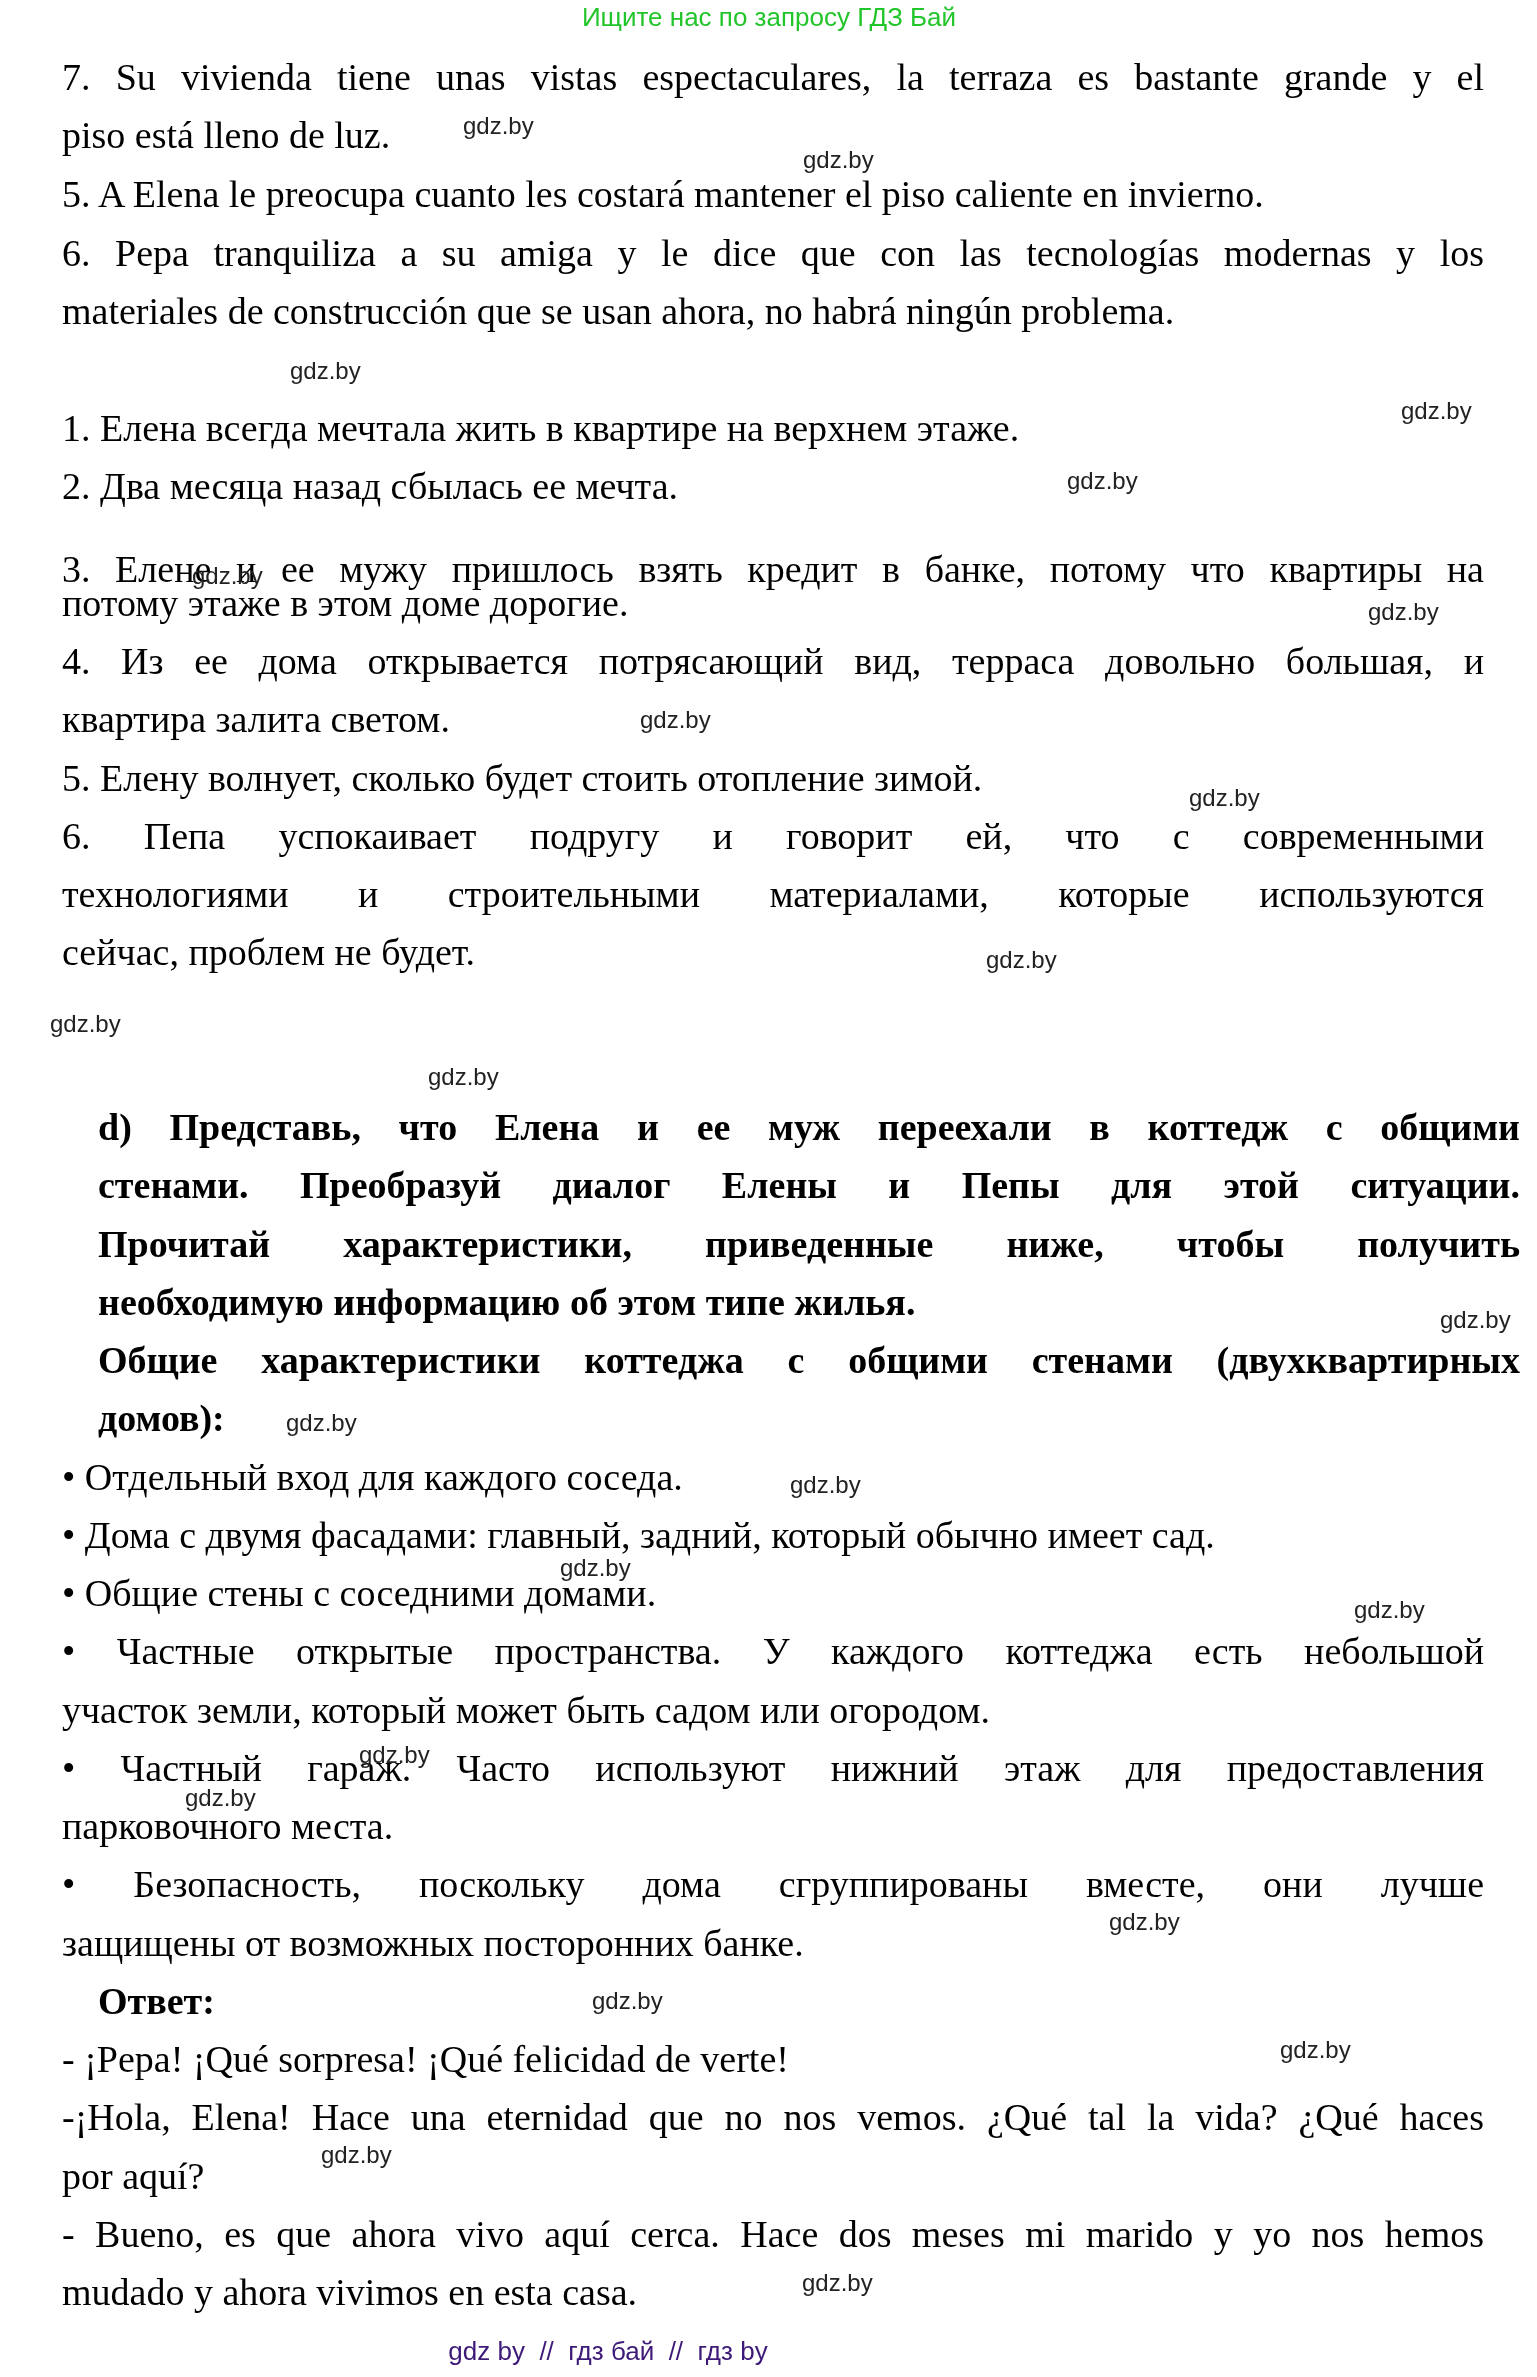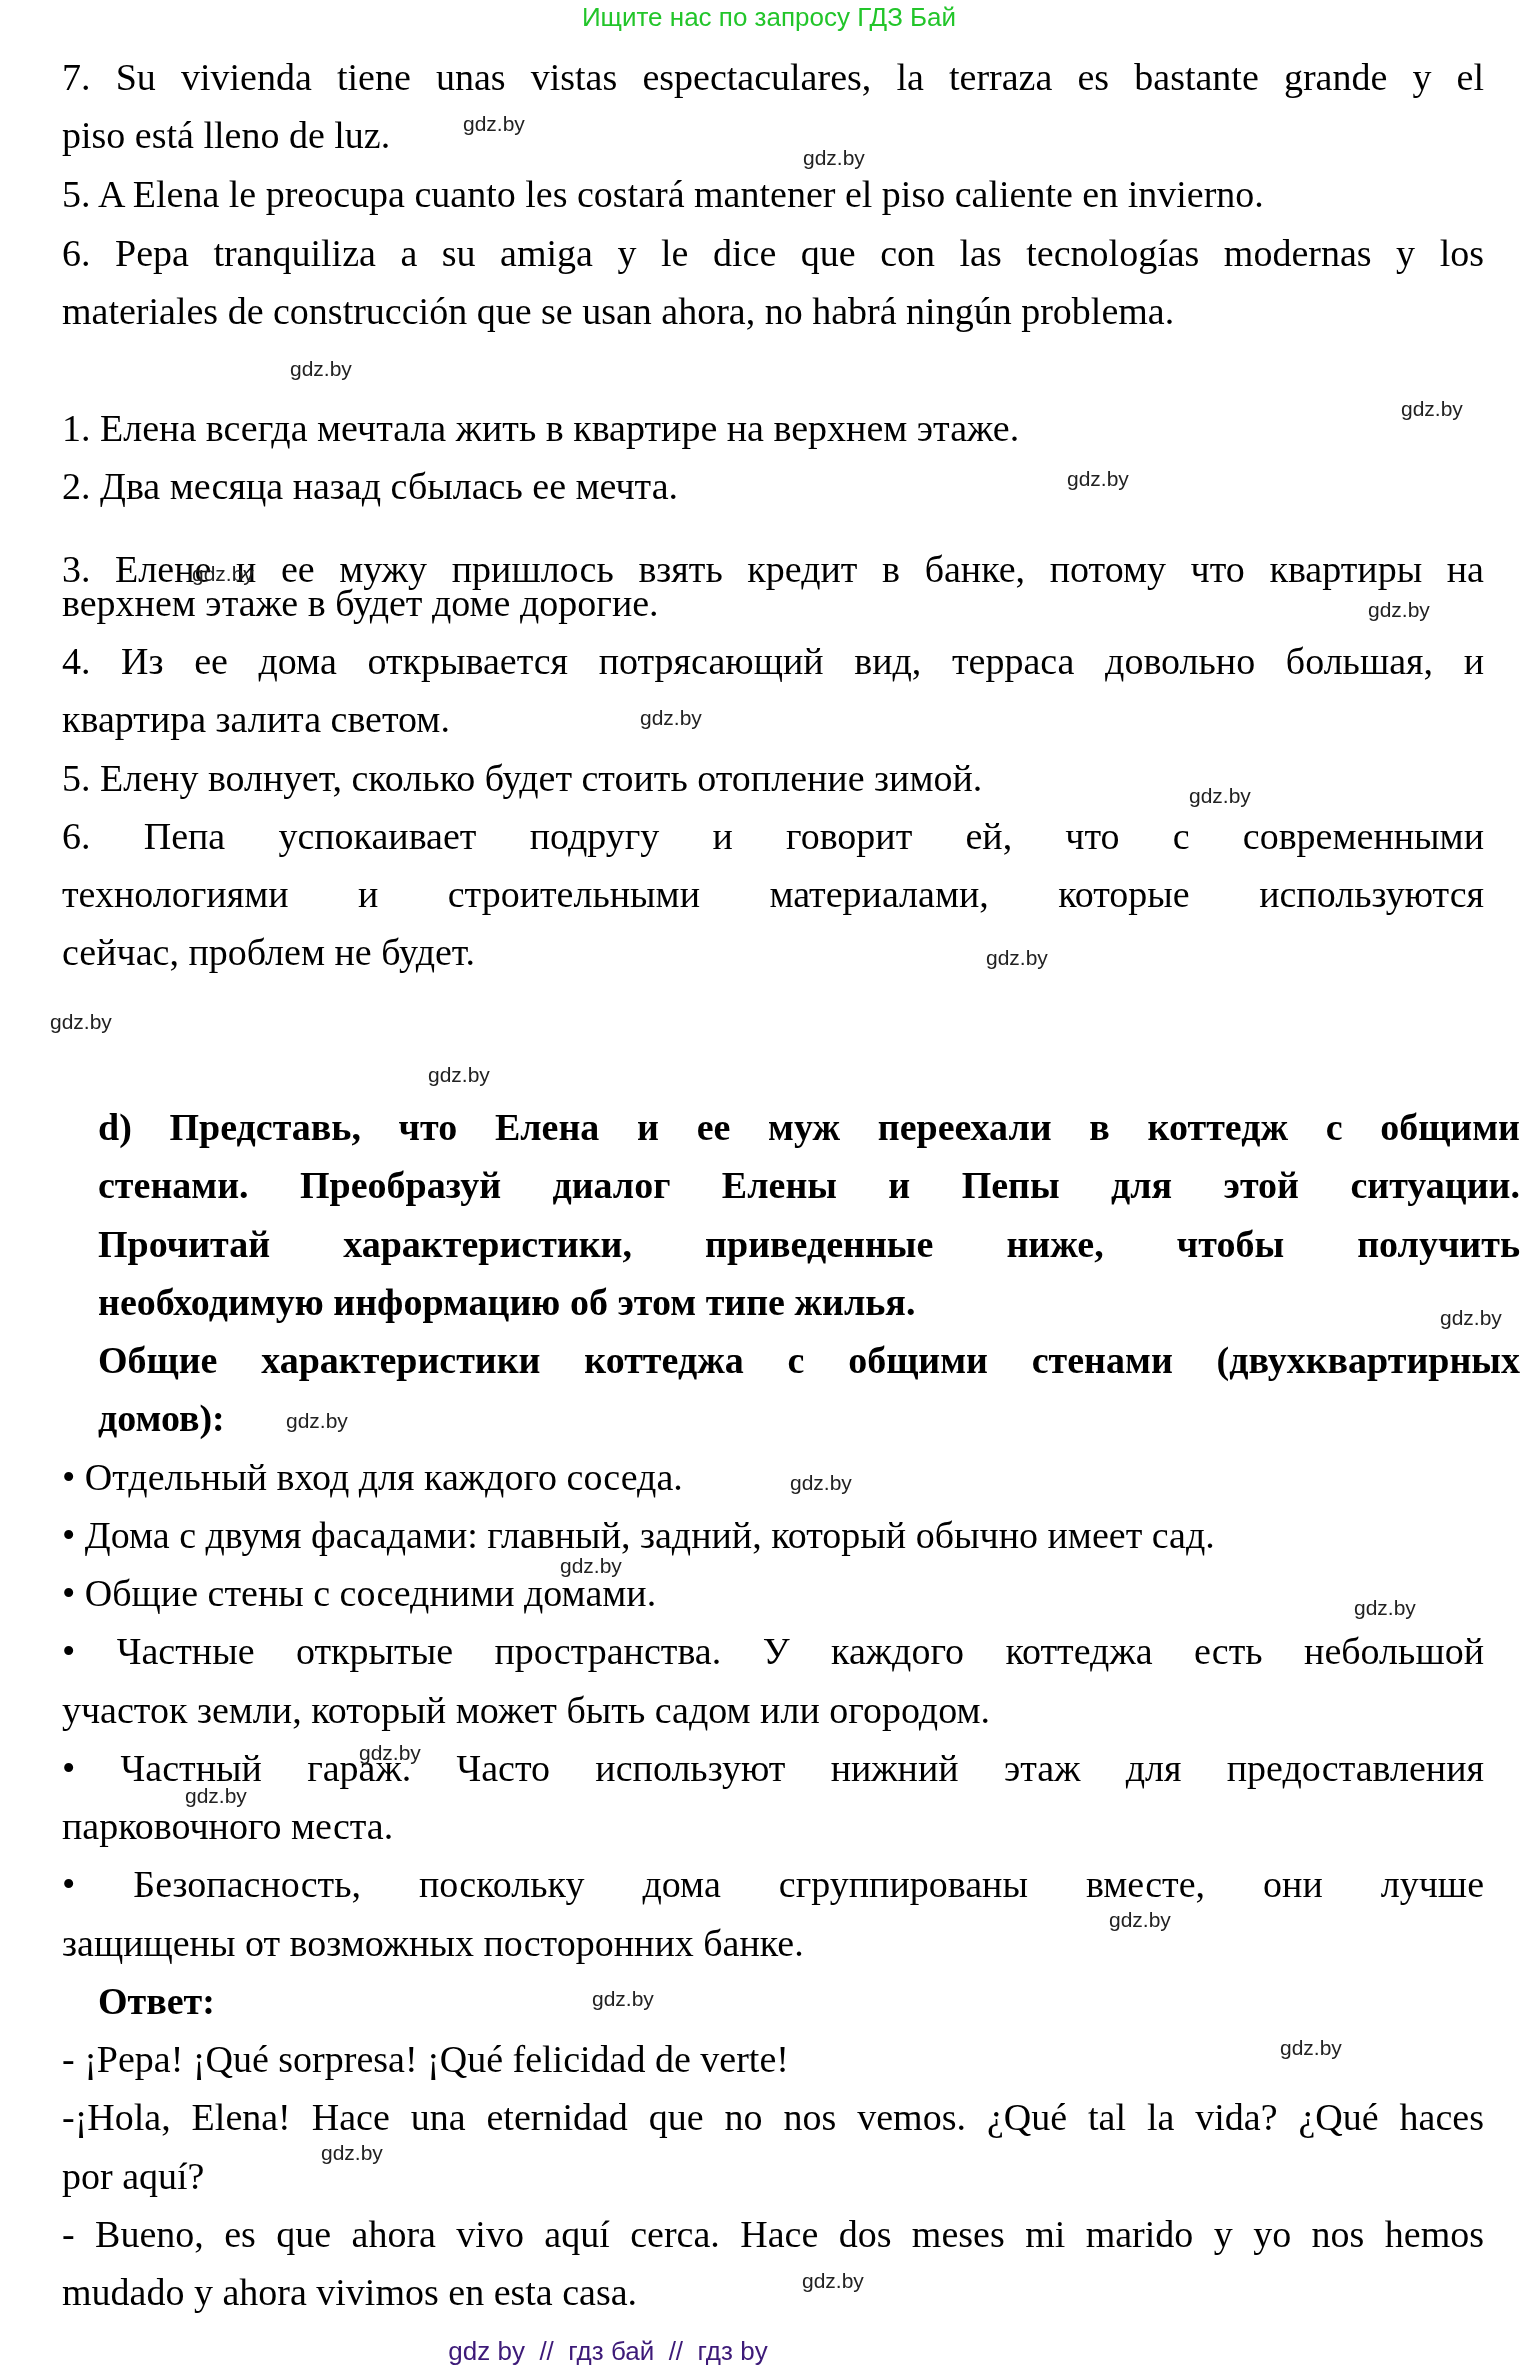--- a/index.html
+++ b/index.html
@@ -15,38 +15,38 @@
     }
     .line {
       position: absolute; left: 62px; width: 1422px;
       font-family: "Liberation Serif", serif; font-size: 38px; line-height: 45px;
       color: #000; white-space: nowrap;
     }
     .justify { text-align: justify; text-align-last: justify; }
     .bold { font-weight: bold; margin-left: 36px; }
     .wm {
       position: absolute; font-family: "Liberation Sans", sans-serif;
-      font-size: 21px; color: #222; white-space: nowrap;
+      font-size: 24px; color: #222; white-space: nowrap;
     }
   </style>
 </head>
 <body>
 
 <div class="top-banner">Ищите нас по запросу ГДЗ Бай</div>
 
 <div class="line justify" style="top:55px">7. Su vivienda tiene unas vistas espectaculares, la terraza es bastante grande y el</div>
 <div class="line" style="top:113px">piso está lleno de luz.</div>
 <div class="line" style="top:172px">5. A Elena le preocupa cuanto les costará mantener el piso caliente en invierno.</div>
 <div class="line justify" style="top:231px">6. Pepa tranquiliza a su amiga y le dice que con las tecnologías modernas y los</div>
 <div class="line" style="top:289px">materiales de construcción que se usan ahora, no habrá ningún problema.</div>
 
 <div class="line" style="top:406px">1. Елена всегда мечтала жить в квартире на верхнем этаже.</div>
 <div class="line" style="top:464px">2. Два месяца назад сбылась ее мечта.</div>
 <div class="line justify" style="top:547px">3. Елене и ее мужу пришлось взять кредит в банке, потому что квартиры на</div>
-<div class="line" style="top:581px">верхнем этаже в будет доме дорогие.</div>
+<div class="line" style="top:581px">потому этаже в этом доме дорогие.</div>
 <div class="line justify" style="top:639px">4. Из ее дома открывается потрясающий вид, терраса довольно большая, и</div>
 <div class="line" style="top:697px">квартира залита светом.</div>
 <div class="line" style="top:756px">5. Елену волнует, сколько будет стоить отопление зимой.</div>
 <div class="line justify" style="top:814px">6. Пепа успокаивает подругу и говорит ей, что с современными</div>
 <div class="line justify" style="top:872px">технологиями и строительными материалами, которые используются</div>
 <div class="line" style="top:930px">сейчас, проблем не будет.</div>
 
 <div class="line bold justify" style="top:1105px">d) Представь, что Елена и ее муж переехали в коттедж с общими</div>
 <div class="line bold justify" style="top:1163px">стенами. Преобразуй диалог Елены и Пепы для этой ситуации.</div>
 <div class="line bold justify" style="top:1222px">Прочитай характеристики, приведенные ниже, чтобы получить</div>

